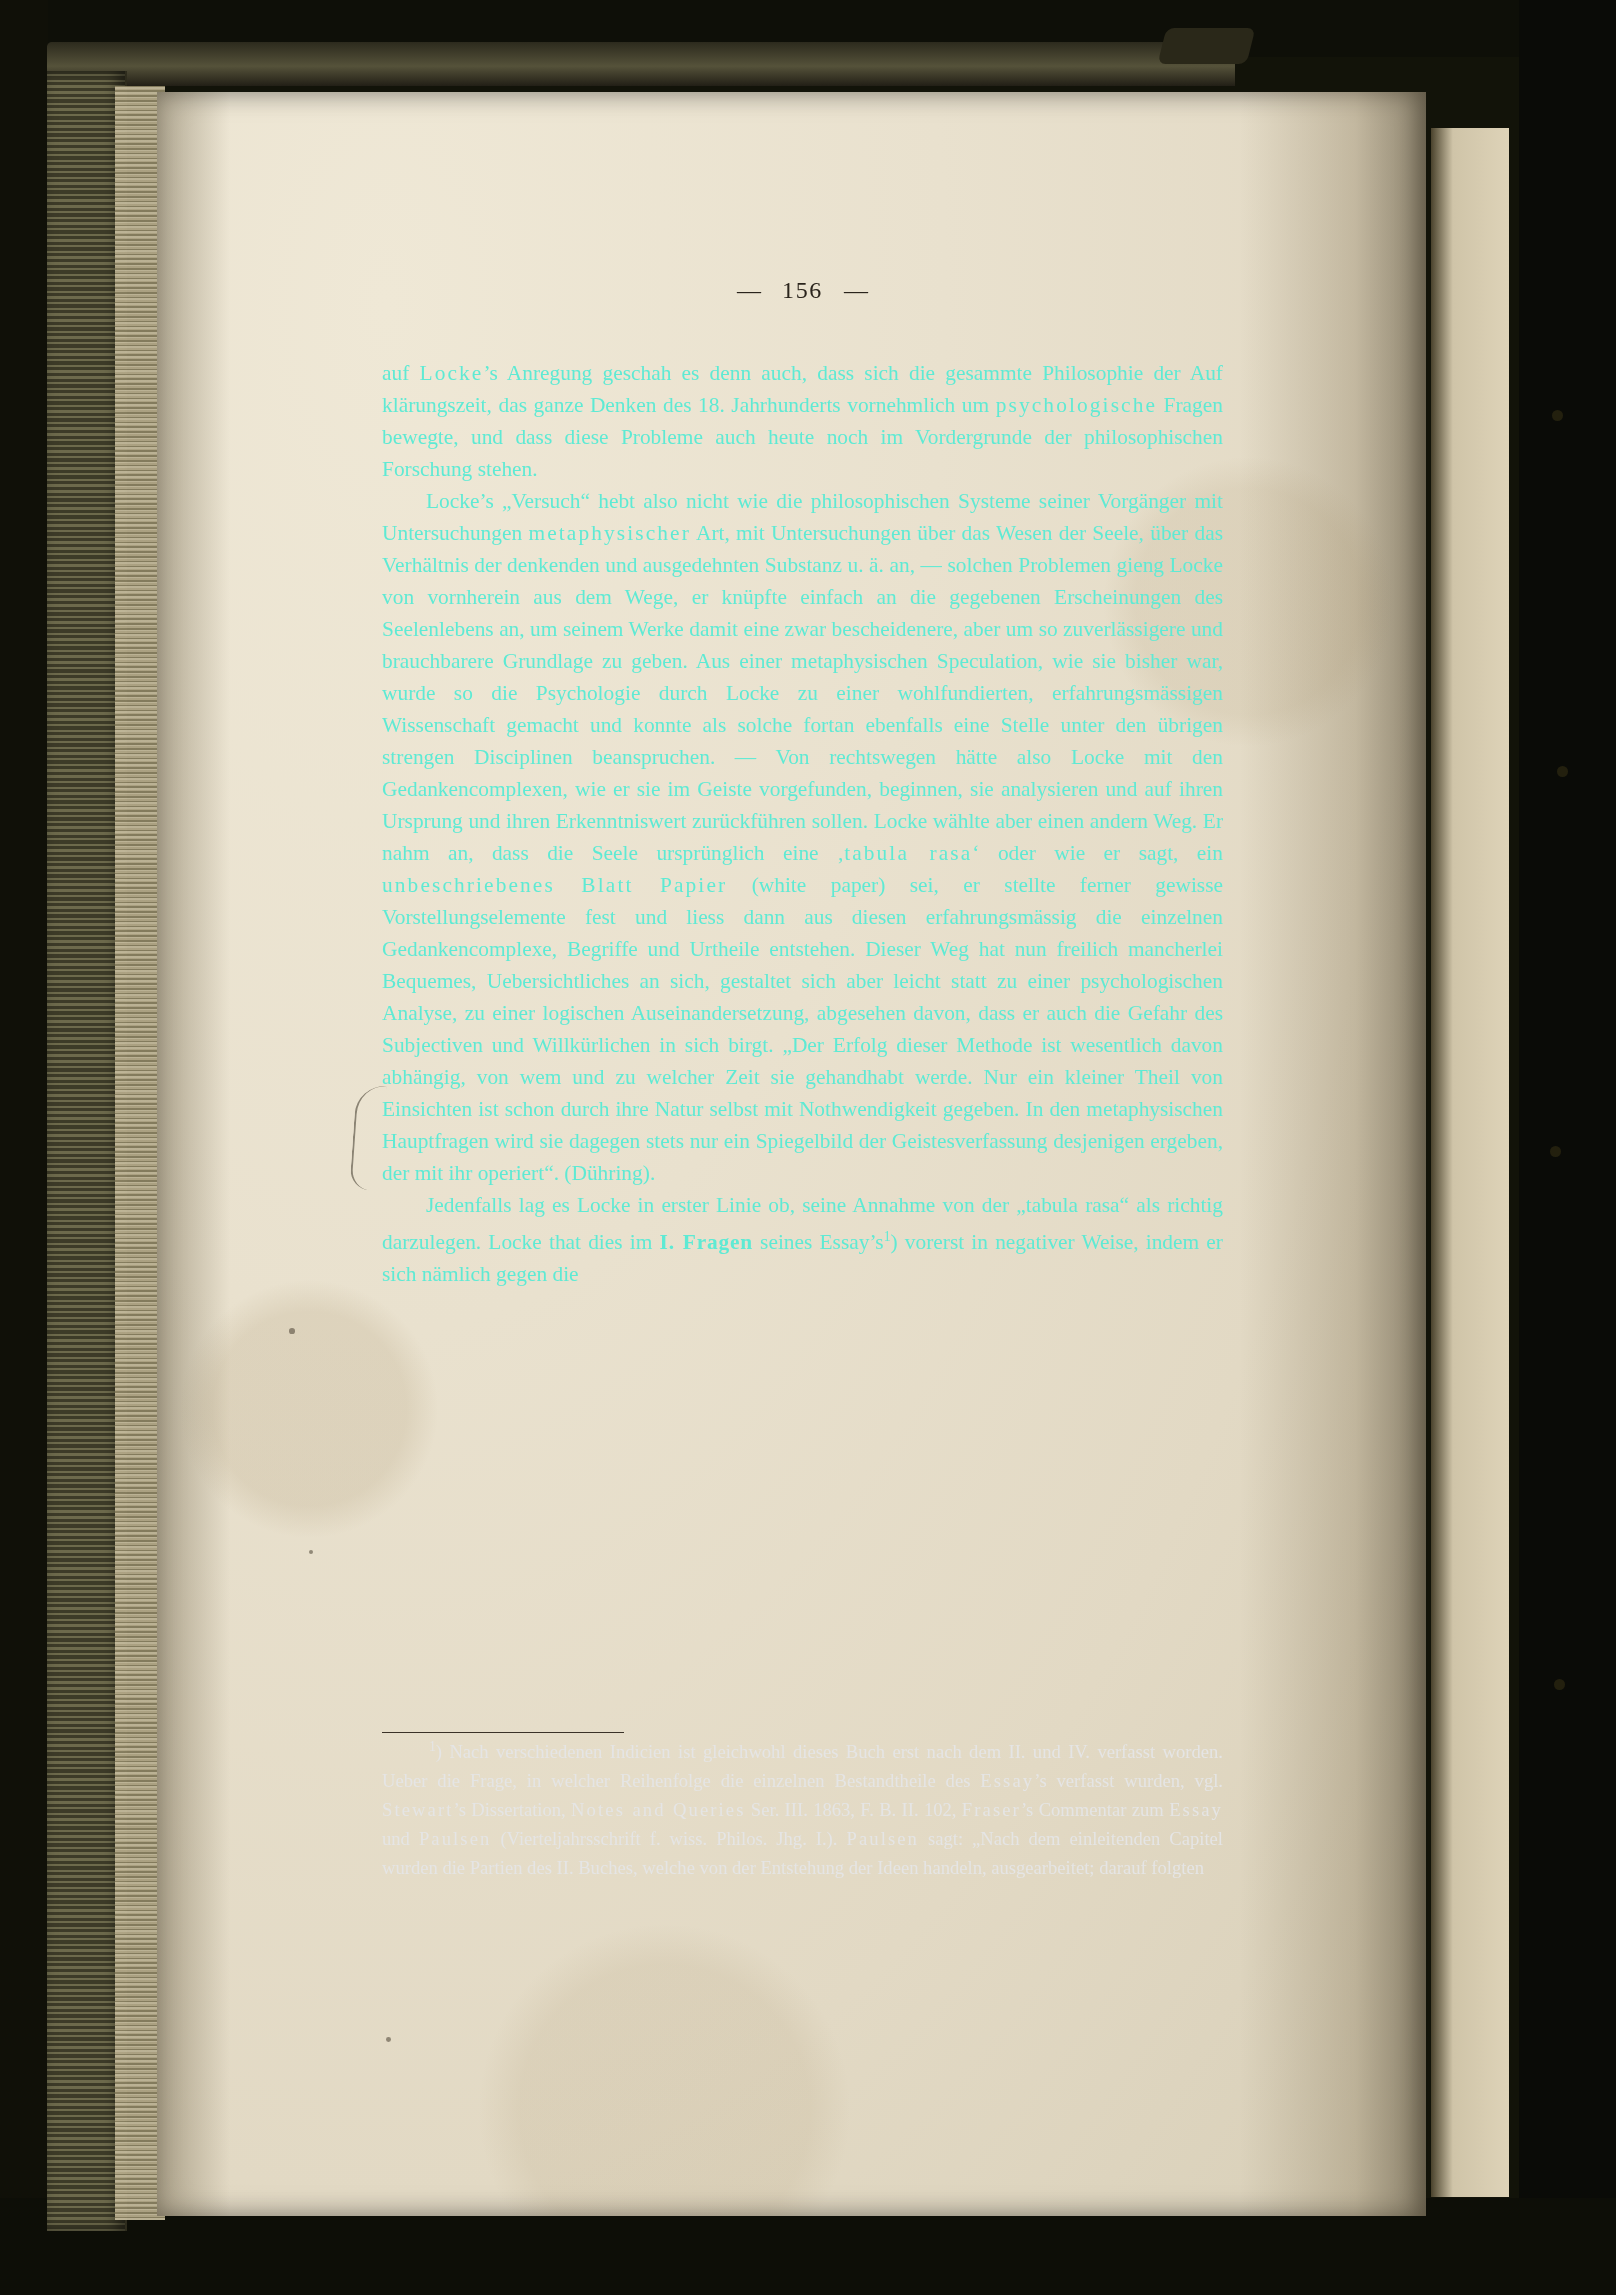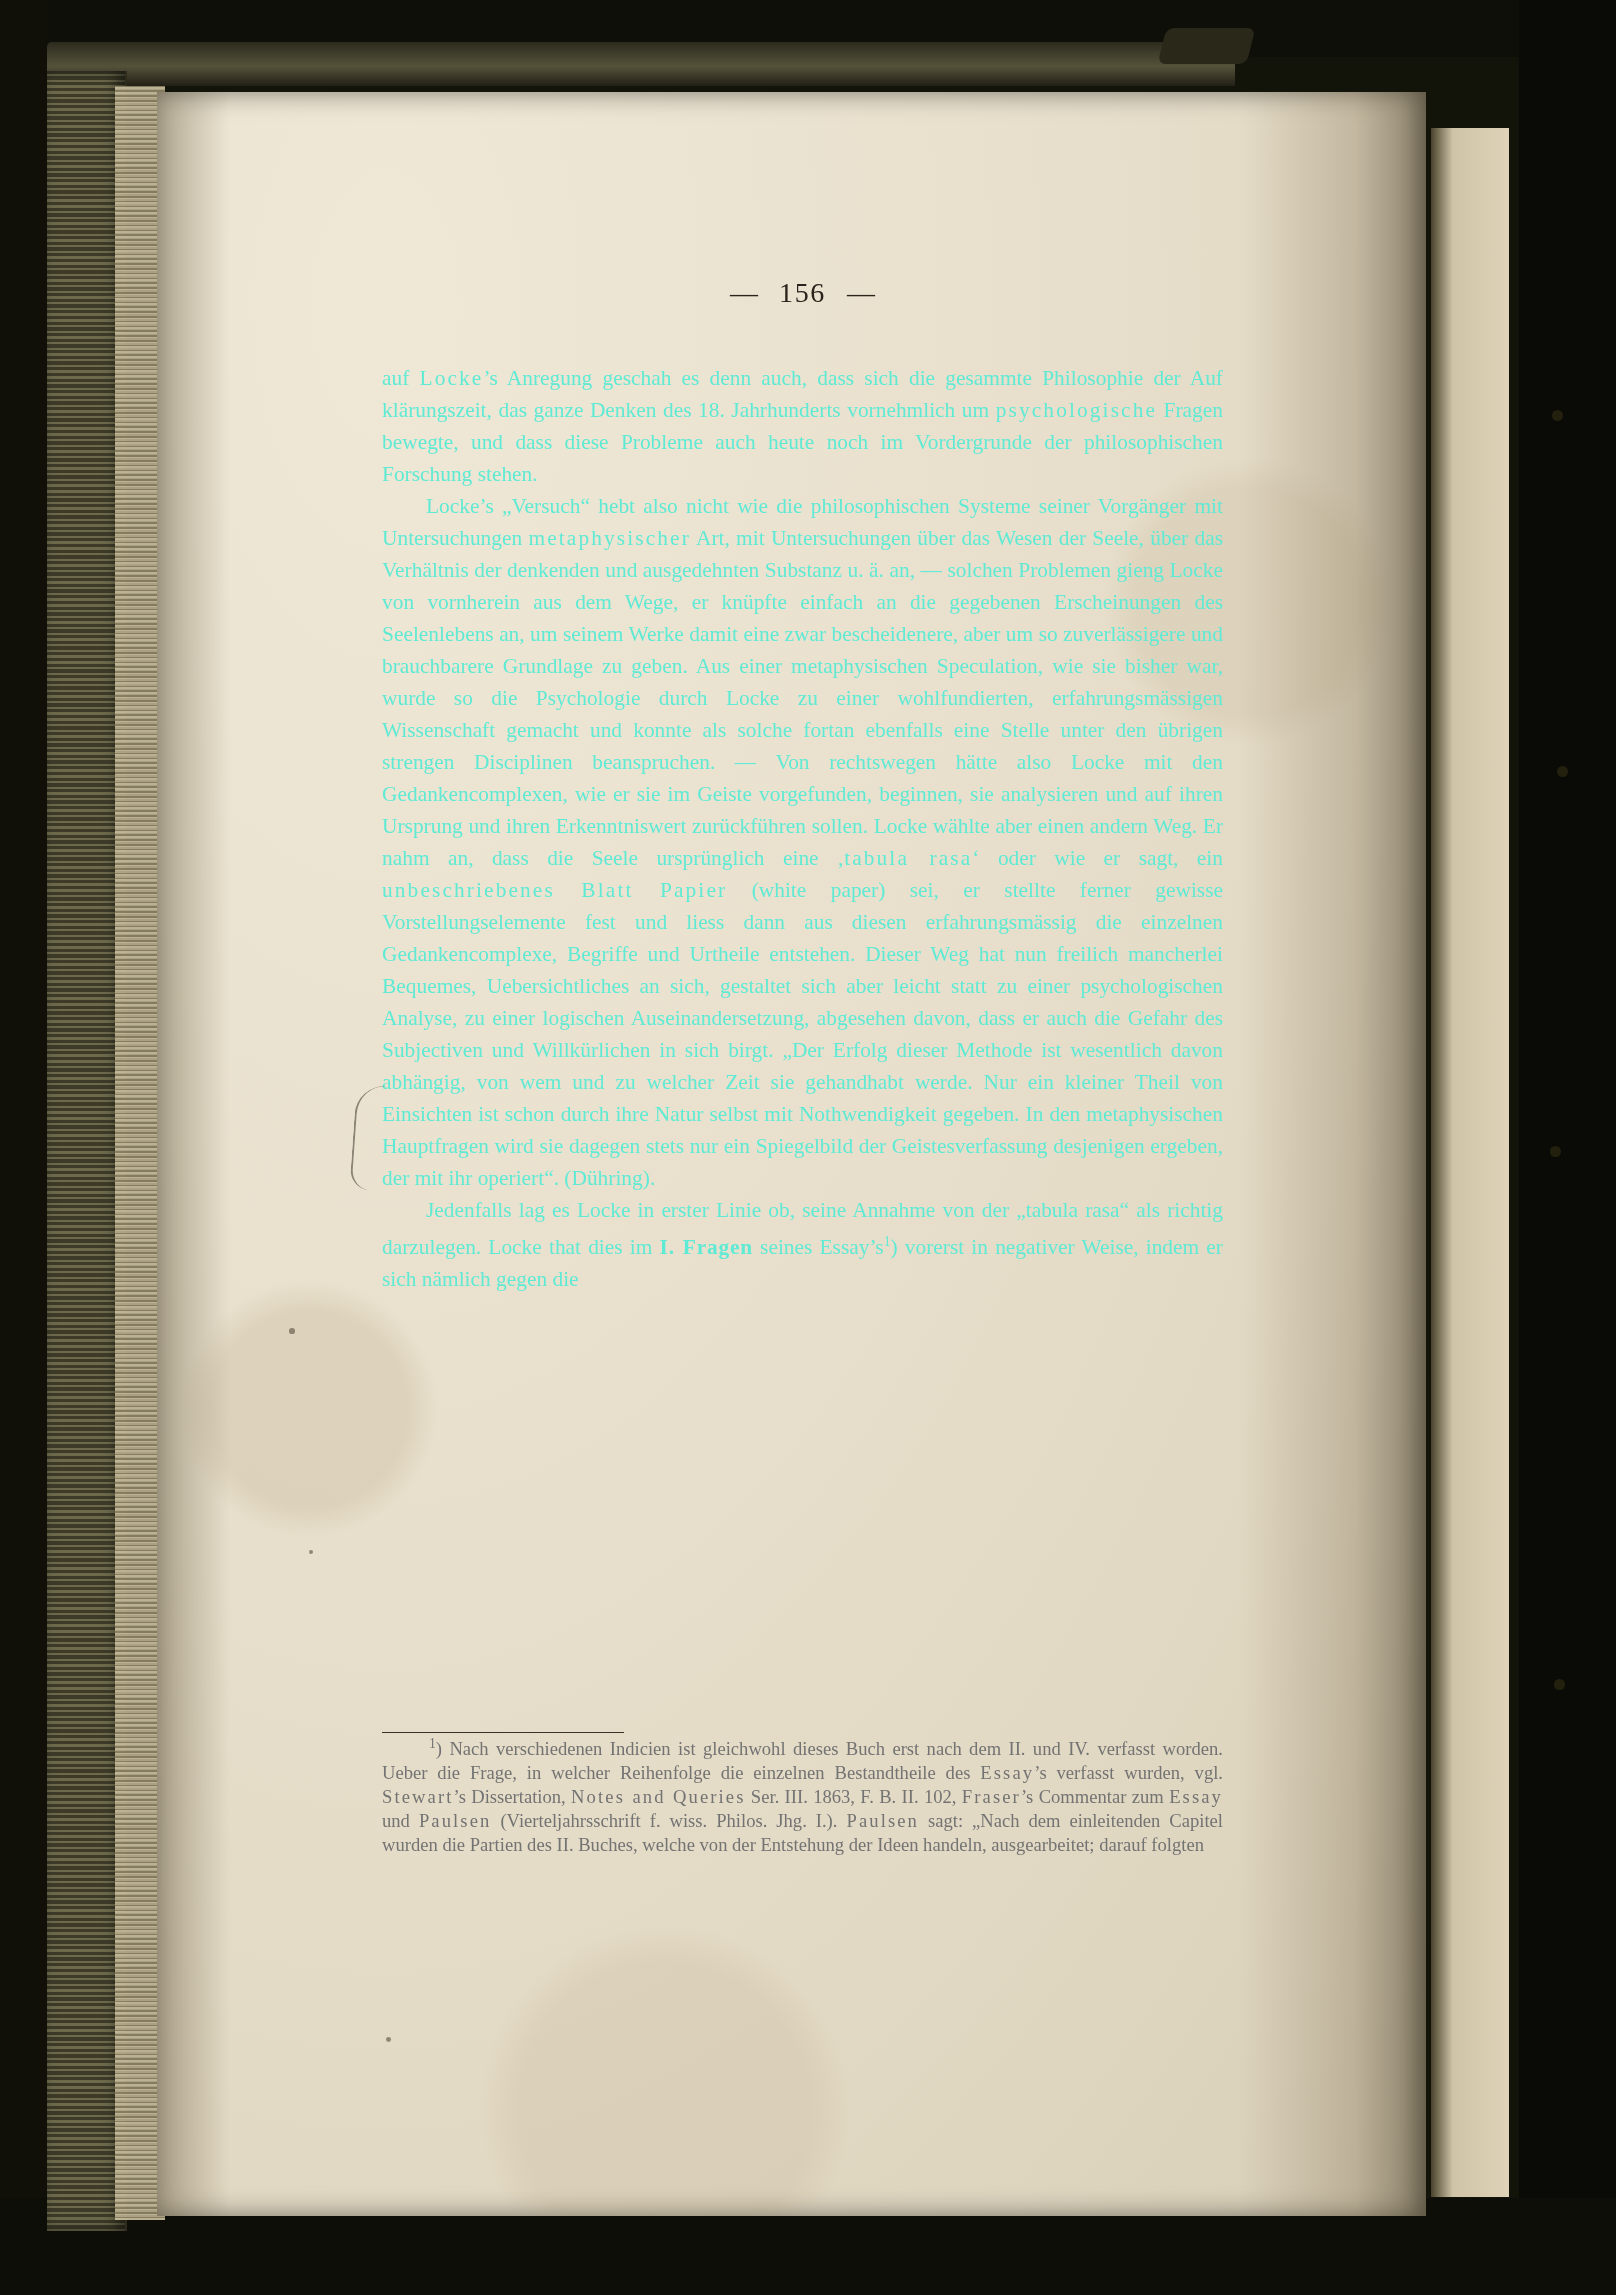--- a/index.html
+++ b/index.html
@@ -147,21 +147,21 @@
   .textblock {
     position: absolute;
     left: 335px;
     top: 206px;
     width: 841px;
     color: #241f18;
   }
 
   .folio {
     text-align: center;
-    font-size: 28px;
+    font-size: 24px;
     letter-spacing: 1.6px;
     margin: 0 0 53px 0;
     color: #2a241c;
     font-family: Liberation Serif, serif;
   }
   .folio .dash { letter-spacing: 0; padding: 0 21px; }
 
   p.body {
     margin: 0;
     font-size: 21.4px;
@@ -187,23 +187,23 @@
   }
   .footnote {
     position: absolute;
     left: 335px;
     top: 1661px;
     width: 841px;
   }
   .footnote p {
     margin: 0;
     font-size: 18.6px;
-    line-height: 24px;
+    line-height: 29px;
     text-align: justify;
-    color: #737373;
+    color: #e5e5e5;
   }
   .footnote p.first { text-indent: 47px; }
 
   
   .pencil {
     position: absolute;
     left: 306px; top: 1014px;
     width: 27.5px; height: 105px;
     border-left: 2.4px solid #6c6556;
     border-top-left-radius: 48px;

